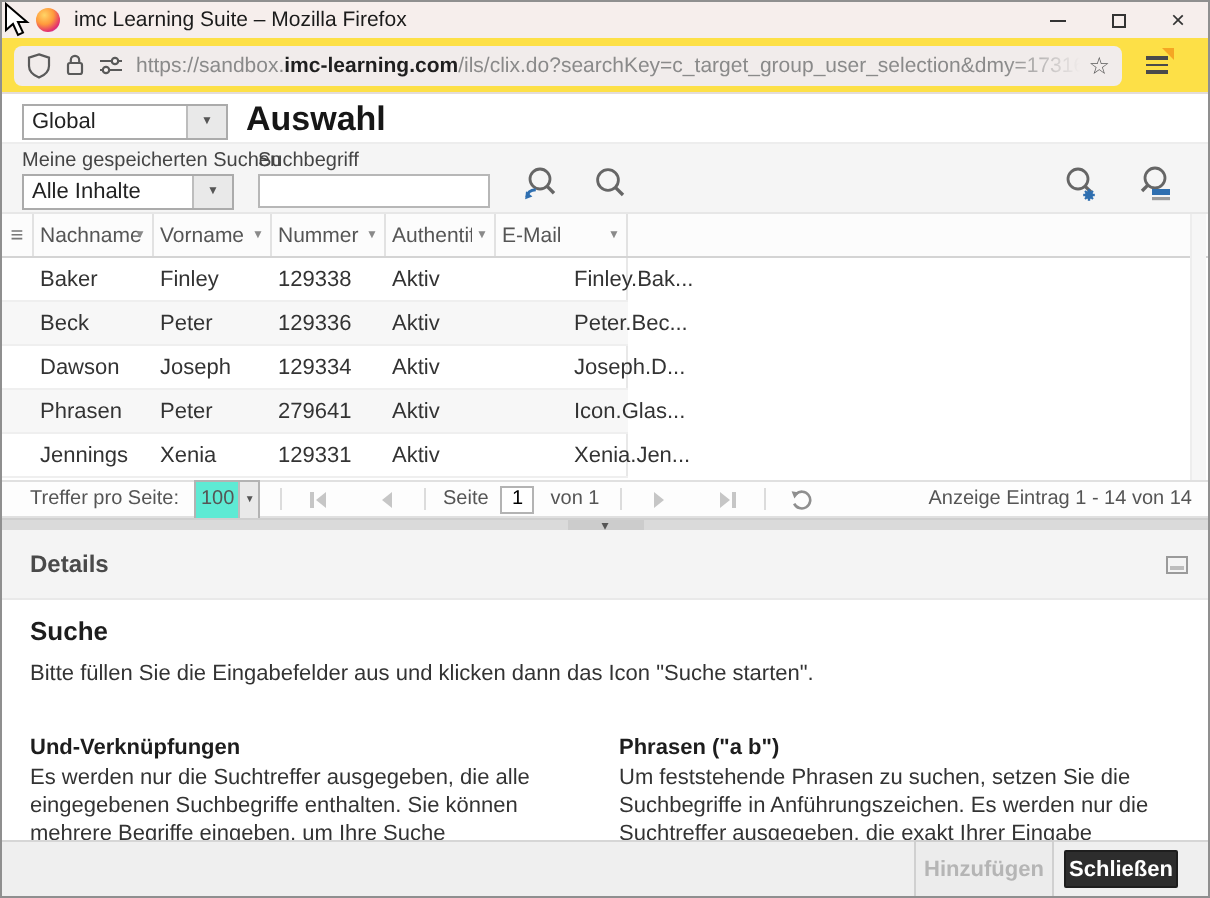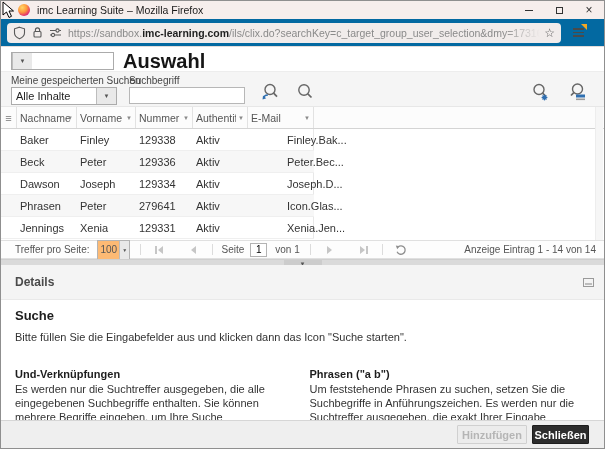--- a/index.html
+++ b/index.html
@@ -13,40 +13,40 @@
   .titlebar{position:absolute;top:0;left:0;right:0;height:18px;background:#f6eeec;display:flex;align-items:center;}
   .cursor{position:absolute;left:0;top:0;z-index:5;}
   .ff-icon{width:12px;height:12px;border-radius:50%;margin-left:17px;
     background:radial-gradient(circle at 35% 30%,#ffd567 0%,#ff9a3c 40%,#e3306e 72%,#9059ff 100%);}
   .win-title{font-size:10.5px;color:#1b1b1b;margin-left:7px;}
   .win-controls{position:absolute;right:0;top:0;height:18px;display:flex;}
   .wc{width:30px;height:18px;display:flex;align-items:center;justify-content:center;font-size:12px;color:#333;}
   .min-glyph{width:8px;height:1px;background:#333;}
   .max-glyph{width:7px;height:7px;border:1px solid #333;background:transparent;}
   
-  .navbar{position:absolute;top:18px;left:0;right:0;height:28px;background:#0369a1;border-bottom:1px solid #e3dcda;display:flex;align-items:center;}
+  .navbar{position:absolute;top:18px;left:0;right:0;height:28px;background:#fde047;border-bottom:1px solid #e3dcda;display:flex;align-items:center;}
   .urlbar{height:20px;margin-left:6px;flex:0 0 554px;background:#f1eceb;border-radius:4px;display:flex;align-items:center;padding:0 6px;overflow:hidden;}
   .urlbar svg{flex:0 0 auto;}
   .url-text{flex:1;white-space:nowrap;overflow:hidden;font-size:10.5px;margin-left:6px;display:flex;align-items:center;}
   .u-gray{color:#8a8a8a;}
   .u-dark{color:#1f1f1f;font-weight:bold;}
   .u-clip{overflow:hidden;text-overflow:clip;max-width:330px;display:inline-block;
     -webkit-mask-image:linear-gradient(to right,#000 88%,transparent);mask-image:linear-gradient(to right,#000 88%,transparent);}
   .star{font-size:12px;color:#5a5a5a;margin-left:4px;}
   .menu-btn{position:relative;width:22px;height:20px;margin-left:6px;display:flex;flex-direction:column;justify-content:center;gap:2px;align-items:center;}
   .menu-btn i{display:block;width:11px;height:1.4px;background:#4a4a4a;}
   .menu-badge{position:absolute;top:1px;right:2px;width:0;height:0;border-left:6px solid transparent;border-top:6px solid #f5a623;}
   
   .main{position:absolute;top:46px;left:0;right:0;bottom:0;background:#fff;}
   
   .sel{position:absolute;display:flex;border:1px solid #ababab;background:#fff;}
   .sel .val{flex:1;font-size:11px;color:#222;padding:2px 4px;white-space:nowrap;overflow:hidden;display:flex;align-items:center;}
   .sel .btn{width:20px;border-left:1px solid #bdbdbd;background:#e9e9e9;display:flex;align-items:center;justify-content:center;font-size:6px;color:#555;}
   .global-sel{left:10px;top:5px;width:103px;height:18px;}
-  .page-title{position:absolute;left:122px;top:3px;font-size:20px;font-weight:bold;color:#161616;}
+  .page-title{position:absolute;left:122px;top:3px;font-size:17px;font-weight:bold;color:#161616;}
   
   .band{position:absolute;left:0;right:0;top:24px;height:36px;background:#f5f5f5;border-top:1px solid #ededed;border-bottom:1px solid #e7e7e7;}
   .band .lbl{position:absolute;font-size:10px;color:#444;top:3px;}
   .saved-sel{left:10px;top:15px;width:106px;height:18px;}
   .search-input{position:absolute;left:128px;top:15px;width:116px;height:17px;border:1px solid #b7b7b7;background:#fff;font-size:11px;padding:0 3px;font-family:inherit;}
   .band-icon{position:absolute;top:9px;width:22px;height:22px;display:flex;align-items:center;justify-content:center;}
   
   .grid-head{position:absolute;left:0;right:0;top:60px;height:22px;background:#fcfcfc;border-bottom:1px solid #d4d4d4;}
   .hcell{position:absolute;top:0;height:21px;display:flex;align-items:center;font-size:10.5px;color:#555;border-right:1px solid #e2e2e2;padding-left:3px;}
   .hcell .arr{position:absolute;right:3px;font-size:6px;color:#8a8a8a;}
@@ -57,21 +57,21 @@
   .grid-row .sp{width:16px;flex:0 0 16px;}
   .c1{flex:0 0 60px;padding-left:3px;}
   .c2{flex:0 0 59px;padding-left:3px;}
   .c3{flex:0 0 57px;padding-left:3px;}
   .c4{flex:0 0 55px;padding-left:3px;}
   .c5{flex:0 0 66px;padding-left:3px;white-space:nowrap;overflow:hidden;margin-left:36px;}
   .vtrack{position:absolute;right:1px;top:60px;width:8px;height:152px;background:#f6f6f6;border-left:1px solid #ededed;}
   
   .pager{position:absolute;left:0;right:0;top:193px;height:19px;background:#fdfdfd;border-top:1px solid #e0e0e0;border-bottom:1px solid #e0e0e0;display:flex;align-items:center;font-size:10px;color:#555;}
   .pager .plbl{margin-left:14px;}
-  .pager-sel{position:relative;display:flex;border:1px solid #b3b3b3;background:#fdba74;width:33px;height:20px;margin-left:8px;}
+  .pager-sel{position:relative;display:flex;border:1px solid #b3b3b3;background:#5eead4;width:33px;height:20px;margin-left:8px;}
   .pager-sel .val{flex:1;font-size:10px;padding:0 2px;display:flex;align-items:center;}
   .pager-sel .btn{width:13px;border-left:1px solid #bdbdbd;background:#e9e9e9;display:flex;align-items:center;justify-content:center;font-size:5px;color:#555;}
   .psep{width:1px;height:11px;background:#dcdcdc;}
   .nav-ic{display:flex;align-items:center;gap:1px;}
   .tri-l{width:0;height:0;border-right:5px solid #c6c6c6;border-top:4px solid transparent;border-bottom:4px solid transparent;}
   .tri-r{width:0;height:0;border-left:5px solid #c6c6c6;border-top:4px solid transparent;border-bottom:4px solid transparent;}
   .bar-v{width:2px;height:8px;background:#c6c6c6;}
   .page-input{width:17px;height:14px;border:1px solid #b3b3b3;font-size:10px;text-align:center;padding:0;margin-left:6px;font-family:inherit;}
   .range-text{position:absolute;right:8px;font-size:10px;color:#555;}
   
@@ -84,21 +84,21 @@
   .max-panel::after{content:"";position:absolute;left:1px;right:1px;bottom:1px;height:2px;background:#bdbdbd;}
   .details-body{position:absolute;left:0;right:0;top:34px;bottom:28px;background:#fff;overflow:hidden;border-top:1px solid #e9e9e9;}
   .suche-h{position:absolute;left:14px;top:8px;font-size:13px;font-weight:bold;color:#1d1d1d;}
   .intro{position:absolute;left:14px;top:30px;font-size:11px;color:#333;line-height:14px;}
   .cols{position:absolute;left:14px;right:14px;top:68px;display:flex;gap:14px;}
   .col{flex:1;}
   .col h4{margin:0 0 2px 0;font-size:11px;color:#1d1d1d;}
   .col p{margin:0;font-size:11px;color:#333;line-height:14px;}
   
   .footer{position:absolute;left:0;right:0;bottom:0;height:28px;background:#efefef;border-top:1px solid #d6d6d6;display:flex;align-items:center;justify-content:flex-end;gap:5px;padding-right:15px;}
-  .btn-add{min-width:70px;height:19px;background:#ececec;border:1px solid #d0d0d0;color:#b5b5b5;font-size:11px;font-weight:bold;display:flex;align-items:center;justify-content:center;border-radius:1px;}
+  .btn-add{min-width:70px;height:29px;background:#ececec;border:1px solid #d0d0d0;color:#b5b5b5;font-size:11px;font-weight:bold;display:flex;align-items:center;justify-content:center;border-radius:1px;}
   .btn-close{min-width:57px;height:19px;background:#2d2d2d;border:1px solid #1e1e1e;color:#fff;font-size:11px;font-weight:bold;display:flex;align-items:center;justify-content:center;border-radius:1px;}
 </style>
 </head>
 <body>
 
 <div class="window">
 
   <div class="titlebar">
     <svg class="cursor" width="16" height="18" viewBox="0 0 16 18">
         <polygon points="2,1 2,14 5.5,11 8,16.5 10.5,15.3 8,10 12.5,10" fill="#fff" stroke="#000" stroke-width="1"></polygon>
@@ -142,20 +142,21 @@
       <i></i>
         <i></i>
         <i></i>
       <span class="menu-badge"></span>
     </div>
   </div>
 
   <div class="main">
 
     <div class="sel global-sel">
+      <span class="val">Global</span>
       <span class="btn">▼</span>
     </div>
     <div class="page-title">Auswahl</div>
 
     <div class="band">
       <span class="lbl" style="left:10px">Meine gespeicherten Suchen</span>
       <div class="sel saved-sel">
         <span class="val">Alle Inhalte</span>
         <span class="btn">▼</span>
       </div>

